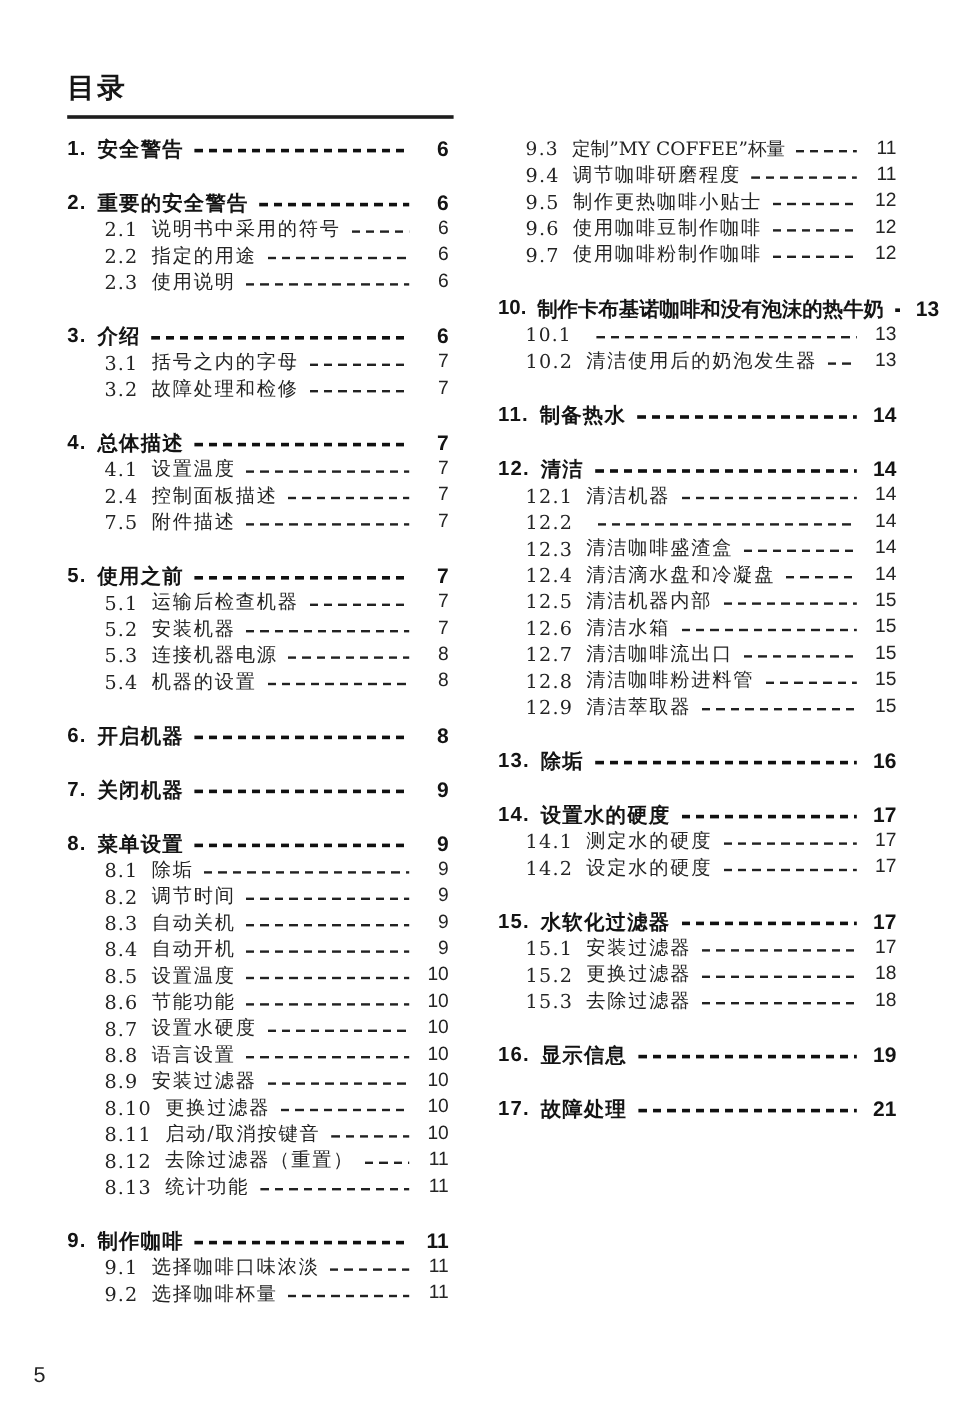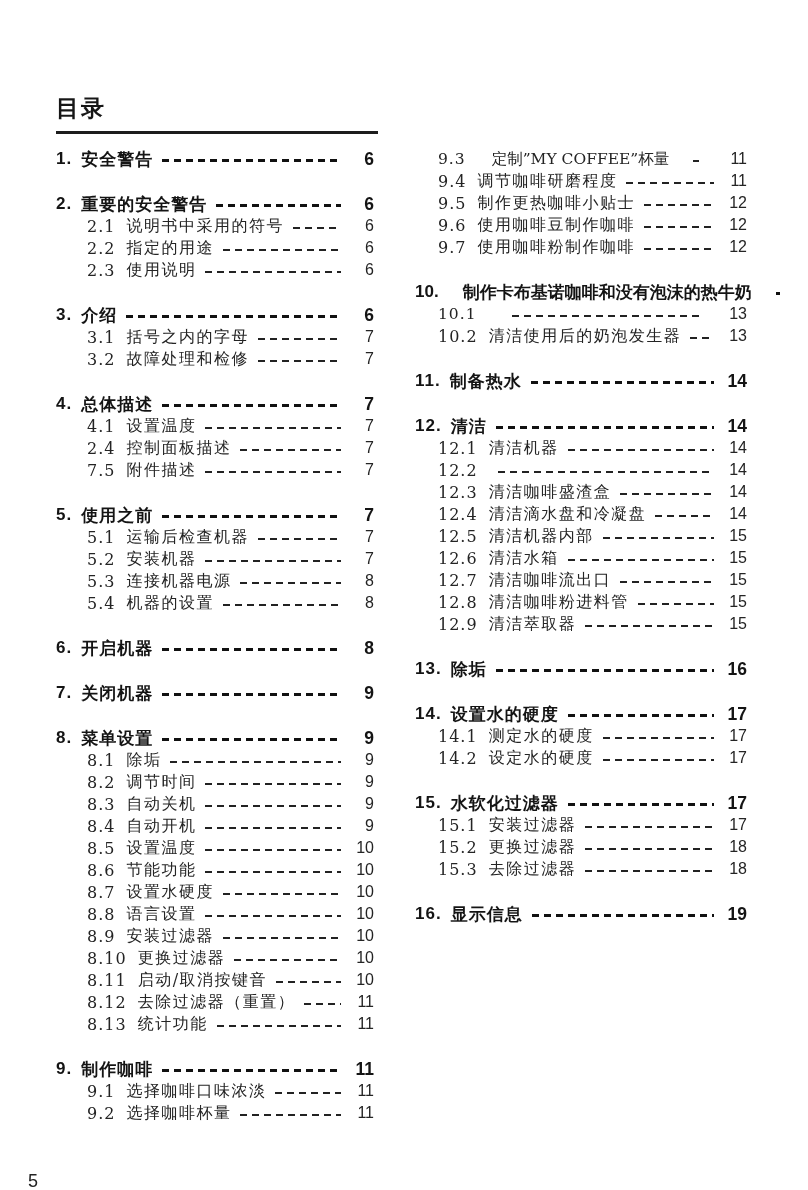--- a/index.html
+++ b/index.html
@@ -4,21 +4,21 @@
 <style>
   html,body{margin:0;padding:0;}
   body{
     width:808px;height:1190px;
     background:#ffffff;
     position:relative;
     font-family:"Liberation Sans",sans-serif;
     color:#1b1b1b;
     overflow:hidden;
   }
-  .page{position:absolute;inset:0;background:#ffffff;margin-top:35px;}
+  .page{position:absolute;inset:0;background:#ffffff;}
   .doc-title{
     position:absolute;left:56px;top:60px;
     font-size:23px;font-weight:700;letter-spacing:2px;line-height:1.2;
     color:#161616;
   }
   .title-rule{
     position:absolute;left:56px;top:96px;
     width:322px;height:3px;background:#1d1d1d;
   }
   .col{position:absolute;top:113px;display:flex;flex-direction:column;}
@@ -35,21 +35,21 @@
     letter-spacing:1px;
   }
   .row.h:not(:first-child){margin-top:23px;}
   .row.s{
     font-family:"DejaVu Serif","Liberation Serif",serif;
     font-weight:400;font-size:16px;color:#242424;
     letter-spacing:1.5px;
   }
   .col-left .row.s{padding-left:31px;}
   .col-right .row.s{padding-left:23px;}
-  .row.tight{letter-spacing:0;gap:15px;}
+  .row.tight{letter-spacing:0;}
   .row.s.tight{font-size:15.5px;}
   .num{margin-right:9px;flex-shrink:0;}
   .row.s .num{margin-right:11px;letter-spacing:1px;}
   .label{flex-shrink:0;}
   .leader{
     flex:1 1 4px;min-width:4px;
     height:2px;align-self:center;
     margin:3px 7px 0 9px;
     background:repeating-linear-gradient(90deg,#222 0 7px,transparent 7px 12px);
   }
@@ -447,15 +447,21 @@
         <span class="label">去除过滤器</span>
         <span class="leader"></span>
         <span class="pg">18</span>
       </div>
       <div class="row h">
         <span class="num">16.</span>
         <span class="label">显示信息</span>
         <span class="leader"></span>
         <span class="pg">19</span>
       </div>
+      <div class="row h">
+        <span class="num">17.</span>
+        <span class="label">故障处理</span>
+        <span class="leader"></span>
+        <span class="pg">21</span>
+      </div>
     </div>
   <div class="footer-page">5</div>
 </div>
 
 </body></html>

